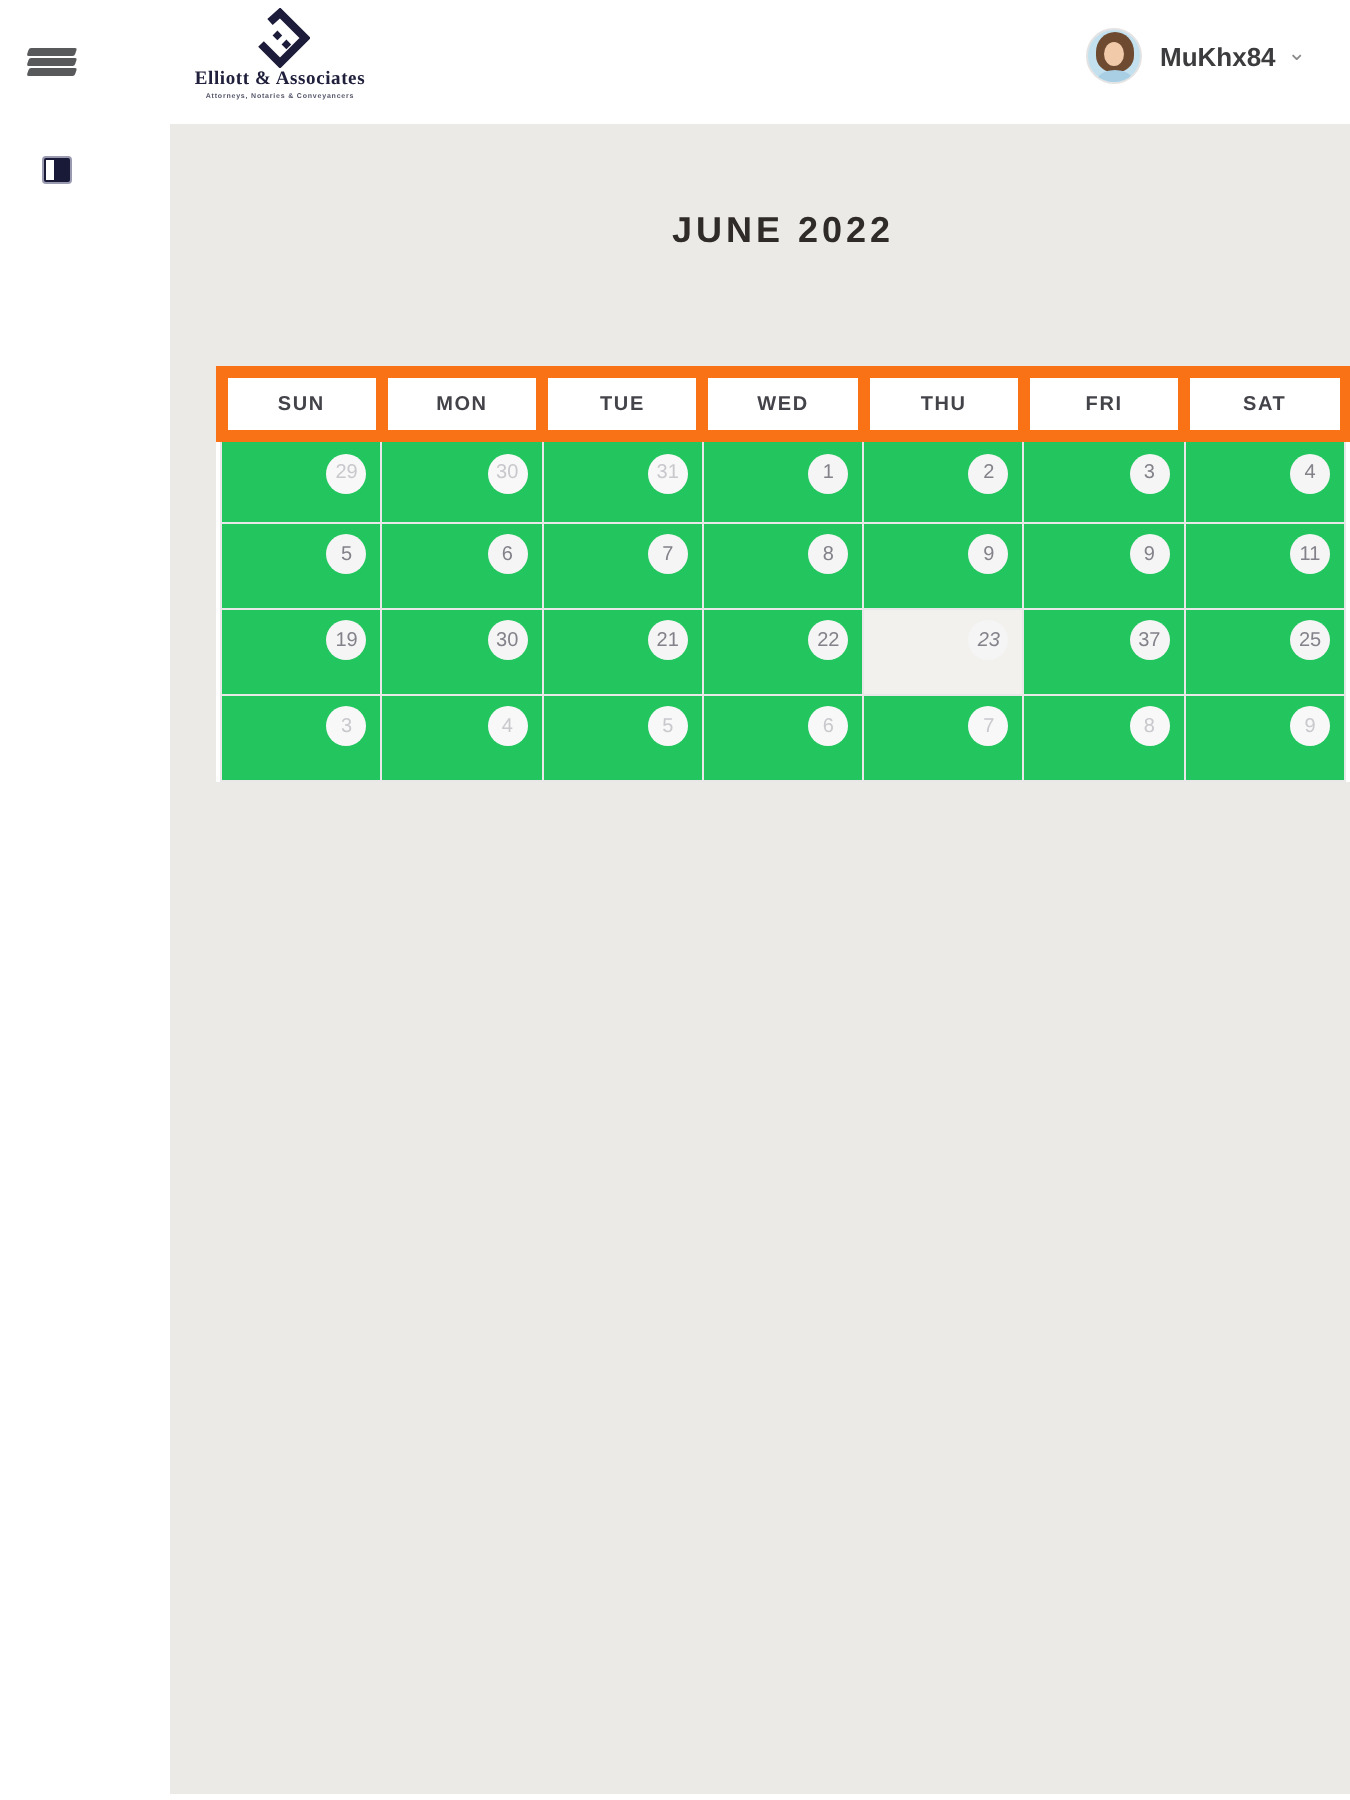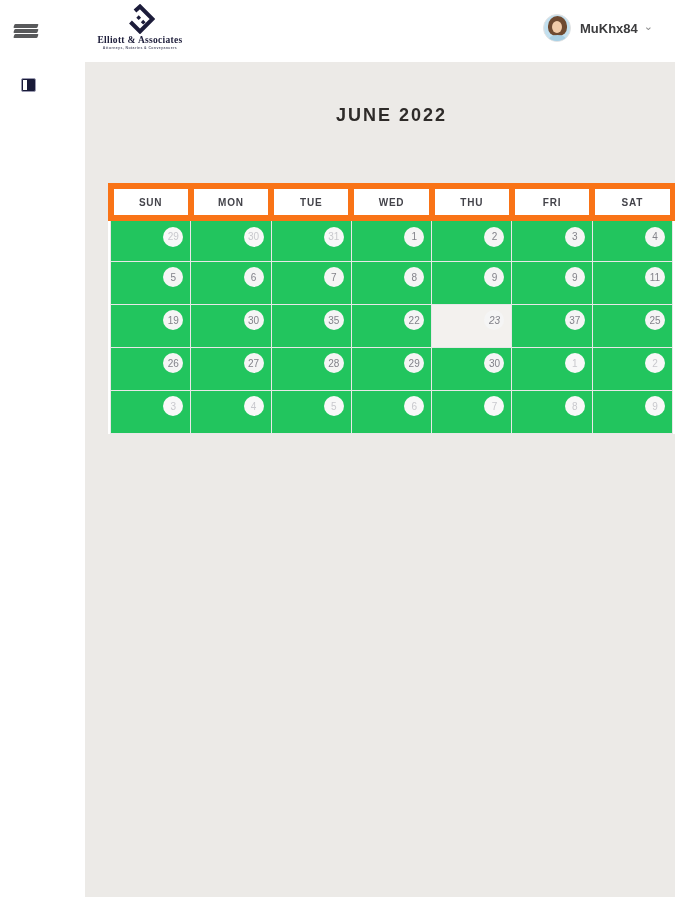--- a/index.html
+++ b/index.html
@@ -116,34 +116,25 @@
             <td><span class="daynum">6</span></td>
             <td><span class="daynum">7</span></td>
             <td><span class="daynum">8</span></td>
             <td><span class="daynum">9</span></td>
             <td><span class="daynum">9</span></td>
             <td><span class="daynum">11</span></td>
           </tr>
           <tr>
             <td><span class="daynum">19</span></td>
             <td><span class="daynum">30</span></td>
-            <td><span class="daynum">35</span></td>
+            <td><span class="daynum">21</span></td>
             <td><span class="daynum">22</span></td>
             <td class="today"><span class="daynum">23</span></td>
             <td><span class="daynum">37</span></td>
             <td><span class="daynum">25</span></td>
-          </tr>
-          <tr>
-            <td><span class="daynum">26</span></td>
-            <td><span class="daynum">27</span></td>
-            <td><span class="daynum">28</span></td>
-            <td><span class="daynum">29</span></td>
-            <td><span class="daynum">30</span></td>
-            <td class="muted"><span class="daynum">1</span></td>
-            <td class="muted"><span class="daynum">2</span></td>
           </tr>
           <tr>
             <td class="muted"><span class="daynum">3</span></td>
             <td class="muted"><span class="daynum">4</span></td>
             <td class="muted"><span class="daynum">5</span></td>
             <td class="muted"><span class="daynum">6</span></td>
             <td class="muted"><span class="daynum">7</span></td>
             <td class="muted"><span class="daynum">8</span></td>
             <td class="muted"><span class="daynum">9</span></td>
           </tr>

